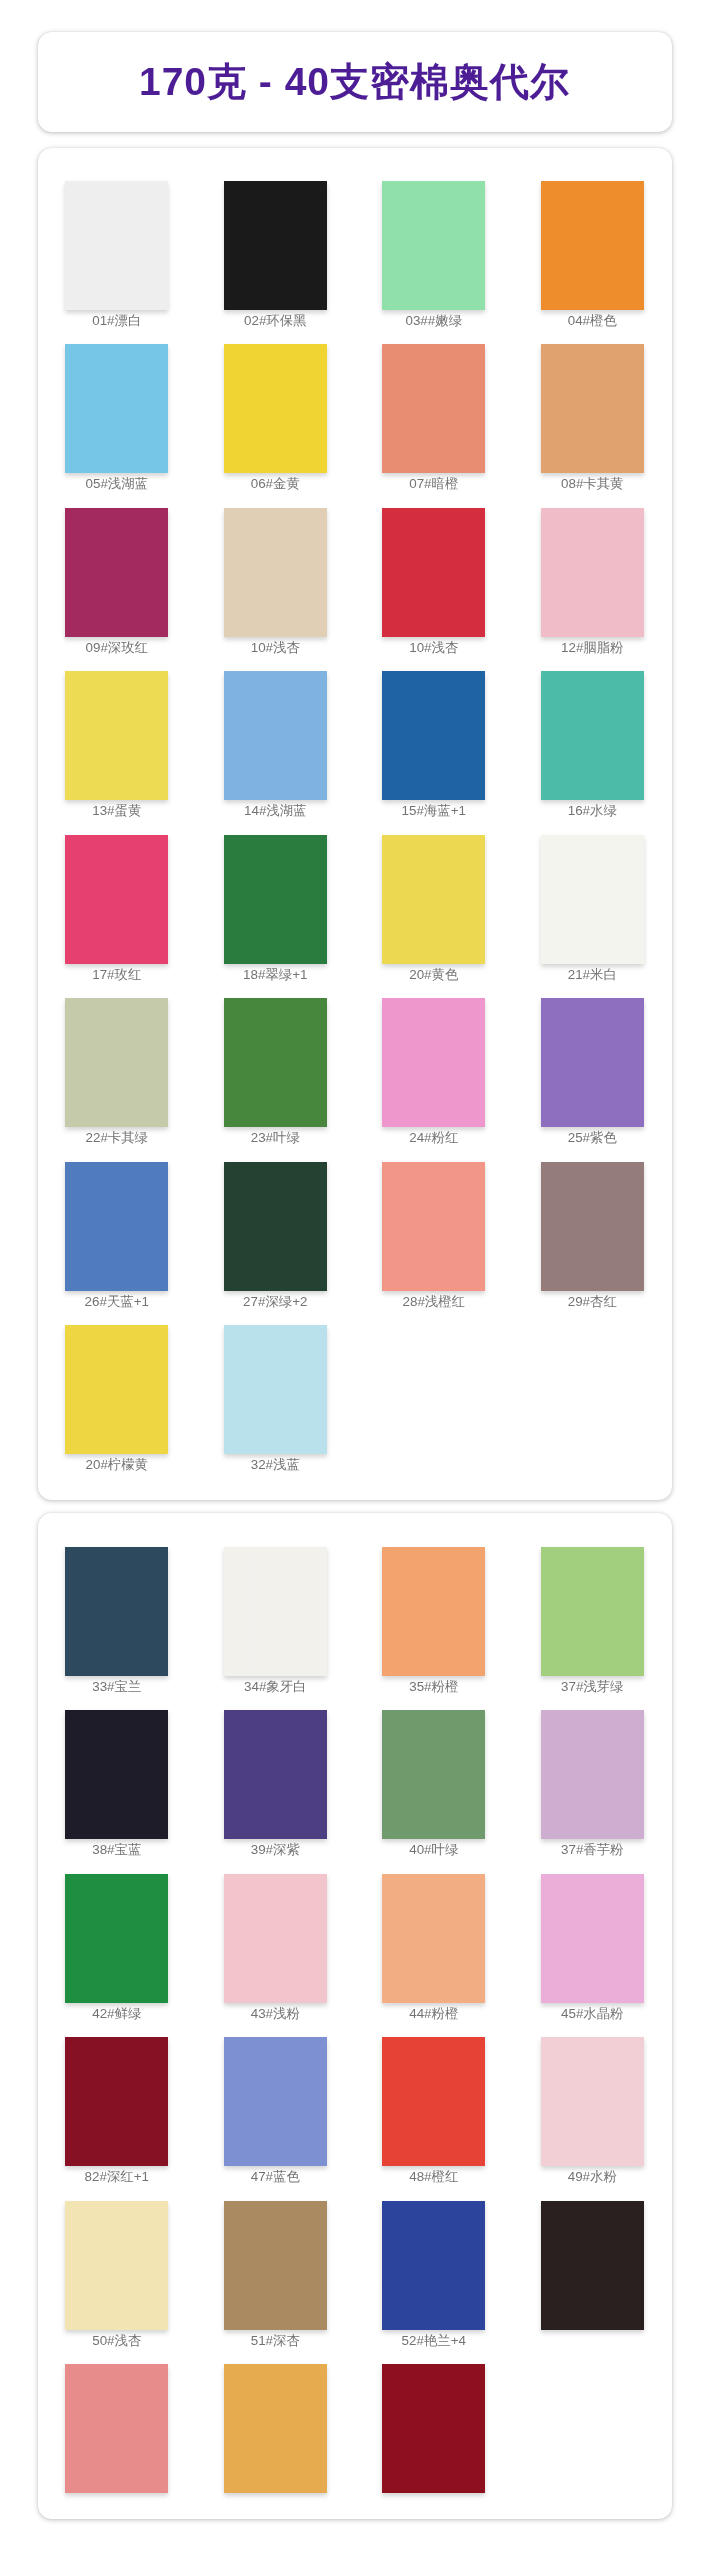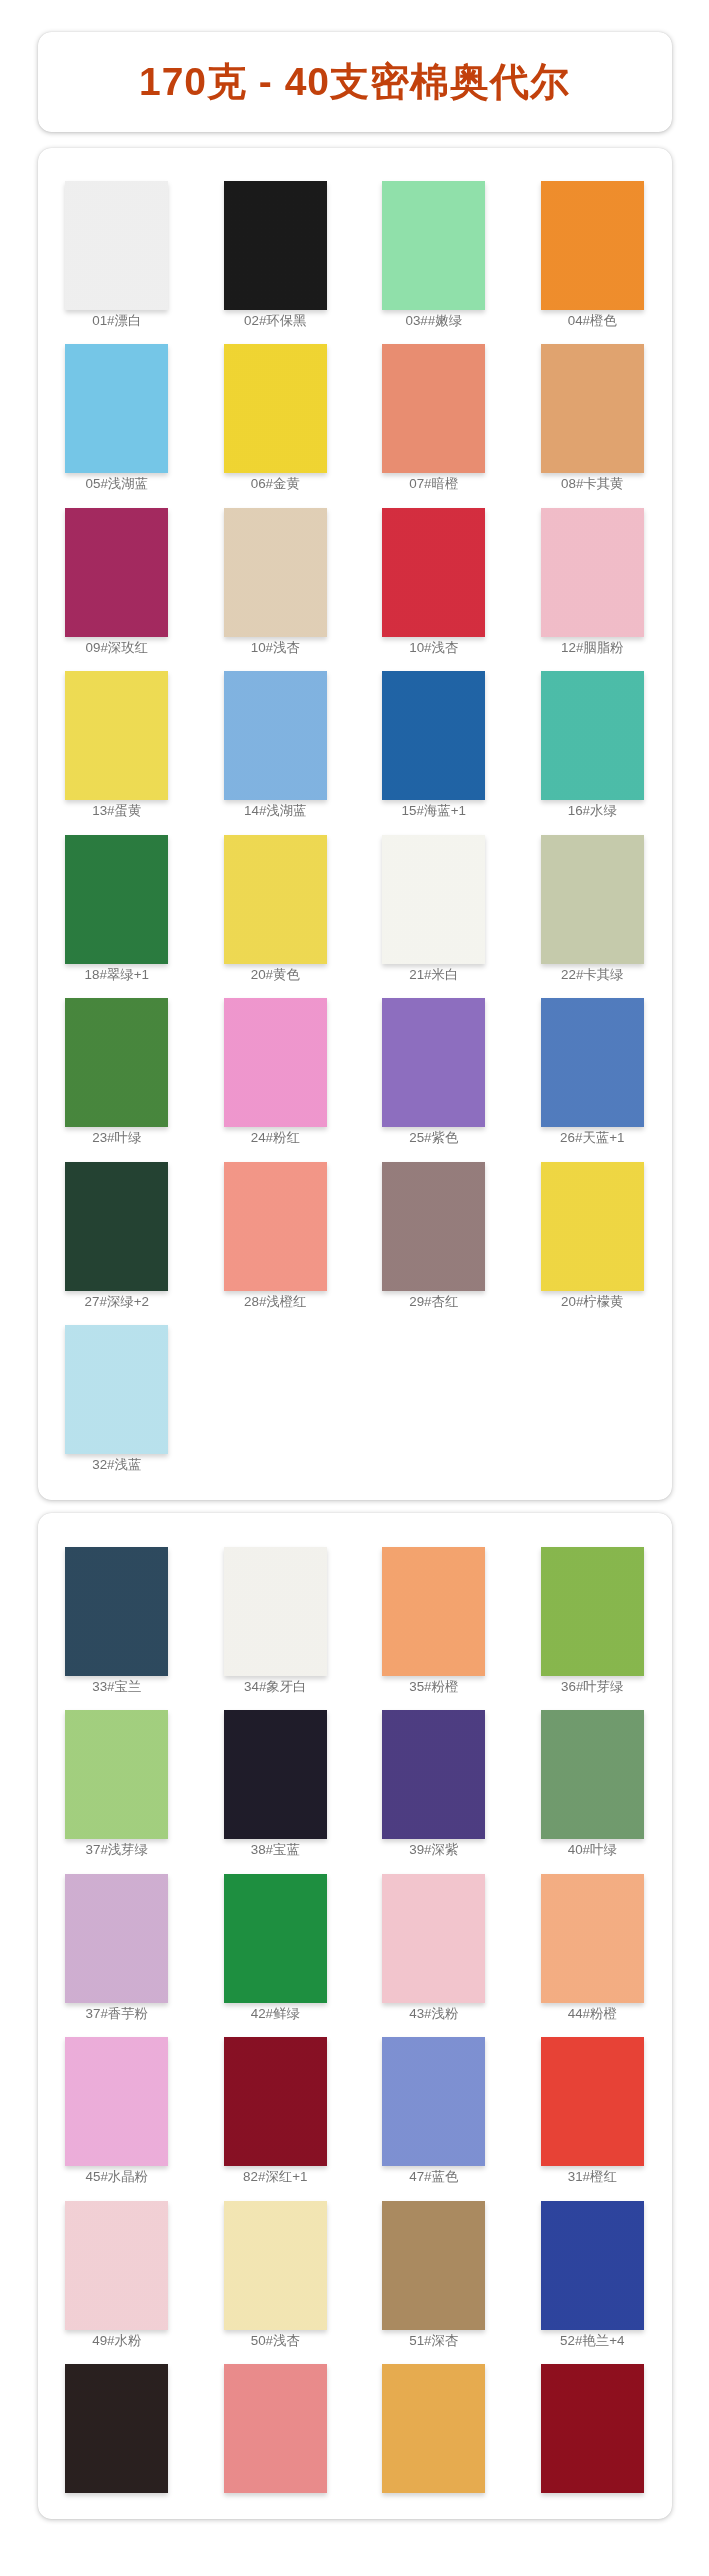--- a/index.html
+++ b/index.html
@@ -20,21 +20,21 @@
     background: #ffffff;
     border-radius: 13.4px;
     box-shadow: 0 1px 5.2px rgba(0,0,0,0.26), 0 0 1px rgba(0,0,0,0.18);
     display: flex;
     align-items: center;
     justify-content: center;
   }
   .header-title {
     font-size: 39px;
     font-weight: 700;
-    color: #c2410c;
+    color: #4c1d95;
     letter-spacing: 1px;
     white-space: nowrap;
     font-family: "Liberation Sans", "DejaVu Sans", sans-serif;
   }
 
   
   .panel {
     width: 634px;
     margin: 0 auto 13.4px auto;
     background: #ffffff;
@@ -147,20 +147,24 @@
           </div>
           <div class="cell">
             <div class="swatch" style="background-color: rgb(33, 103, 171);"></div>
             <div class="label">15#海蓝+1</div>
           </div>
           <div class="cell">
             <div class="swatch" style="background-color: rgb(79, 195, 174);"></div>
             <div class="label">16#水绿</div>
           </div>
           <div class="cell">
+            <div class="swatch" style="background-color: rgb(237, 66, 114);"></div>
+            <div class="label">17#玫红</div>
+          </div>
+          <div class="cell">
             <div class="swatch" style="background-color: rgb(44, 127, 65);"></div>
             <div class="label">18#翠绿+1</div>
           </div>
           <div class="cell">
             <div class="swatch" style="background-color: rgb(246, 224, 85);"></div>
             <div class="label">20#黄色</div>
           </div>
           <div class="cell">
             <div class="swatch" style="background-color: rgb(253, 253, 247);"></div>
             <div class="label">21#米白</div>
@@ -215,24 +219,20 @@
           </div>
           <div class="cell">
             <div class="swatch" style="background-color: rgb(251, 250, 245);"></div>
             <div class="label">34#象牙白</div>
           </div>
           <div class="cell">
             <div class="swatch" style="background-color: rgb(252, 169, 114);"></div>
             <div class="label">35#粉橙</div>
           </div>
           <div class="cell">
-            <div class="swatch" style="background-color: rgb(140, 189, 80);"></div>
-            <div class="label">36#叶芽绿</div>
-          </div>
-          <div class="cell">
             <div class="swatch" style="background-color: rgb(168, 214, 131);"></div>
             <div class="label">37#浅芽绿</div>
           </div>
           <div class="cell">
             <div class="swatch" style="background-color: rgb(32, 29, 43);"></div>
             <div class="label">38#宝蓝</div>
           </div>
           <div class="cell">
             <div class="swatch" style="background-color: rgb(80, 63, 134);"></div>
             <div class="label">39#深紫</div>
@@ -264,21 +264,21 @@
           <div class="cell">
             <div class="swatch" style="background-color: rgb(140, 17, 37);"></div>
             <div class="label">82#深红+1</div>
           </div>
           <div class="cell">
             <div class="swatch" style="background-color: rgb(130, 149, 217);"></div>
             <div class="label">47#蓝色</div>
           </div>
           <div class="cell">
             <div class="swatch" style="background-color: rgb(239, 68, 56);"></div>
-            <div class="label">31#橙红</div>
+            <div class="label">48#橙红</div>
           </div>
           <div class="cell">
             <div class="swatch" style="background-color: rgb(250, 215, 220);"></div>
             <div class="label">49#水粉</div>
           </div>
           <div class="cell">
             <div class="swatch" style="background-color: rgb(251, 237, 185);"></div>
             <div class="label">50#浅杏</div>
           </div>
           <div class="cell">

